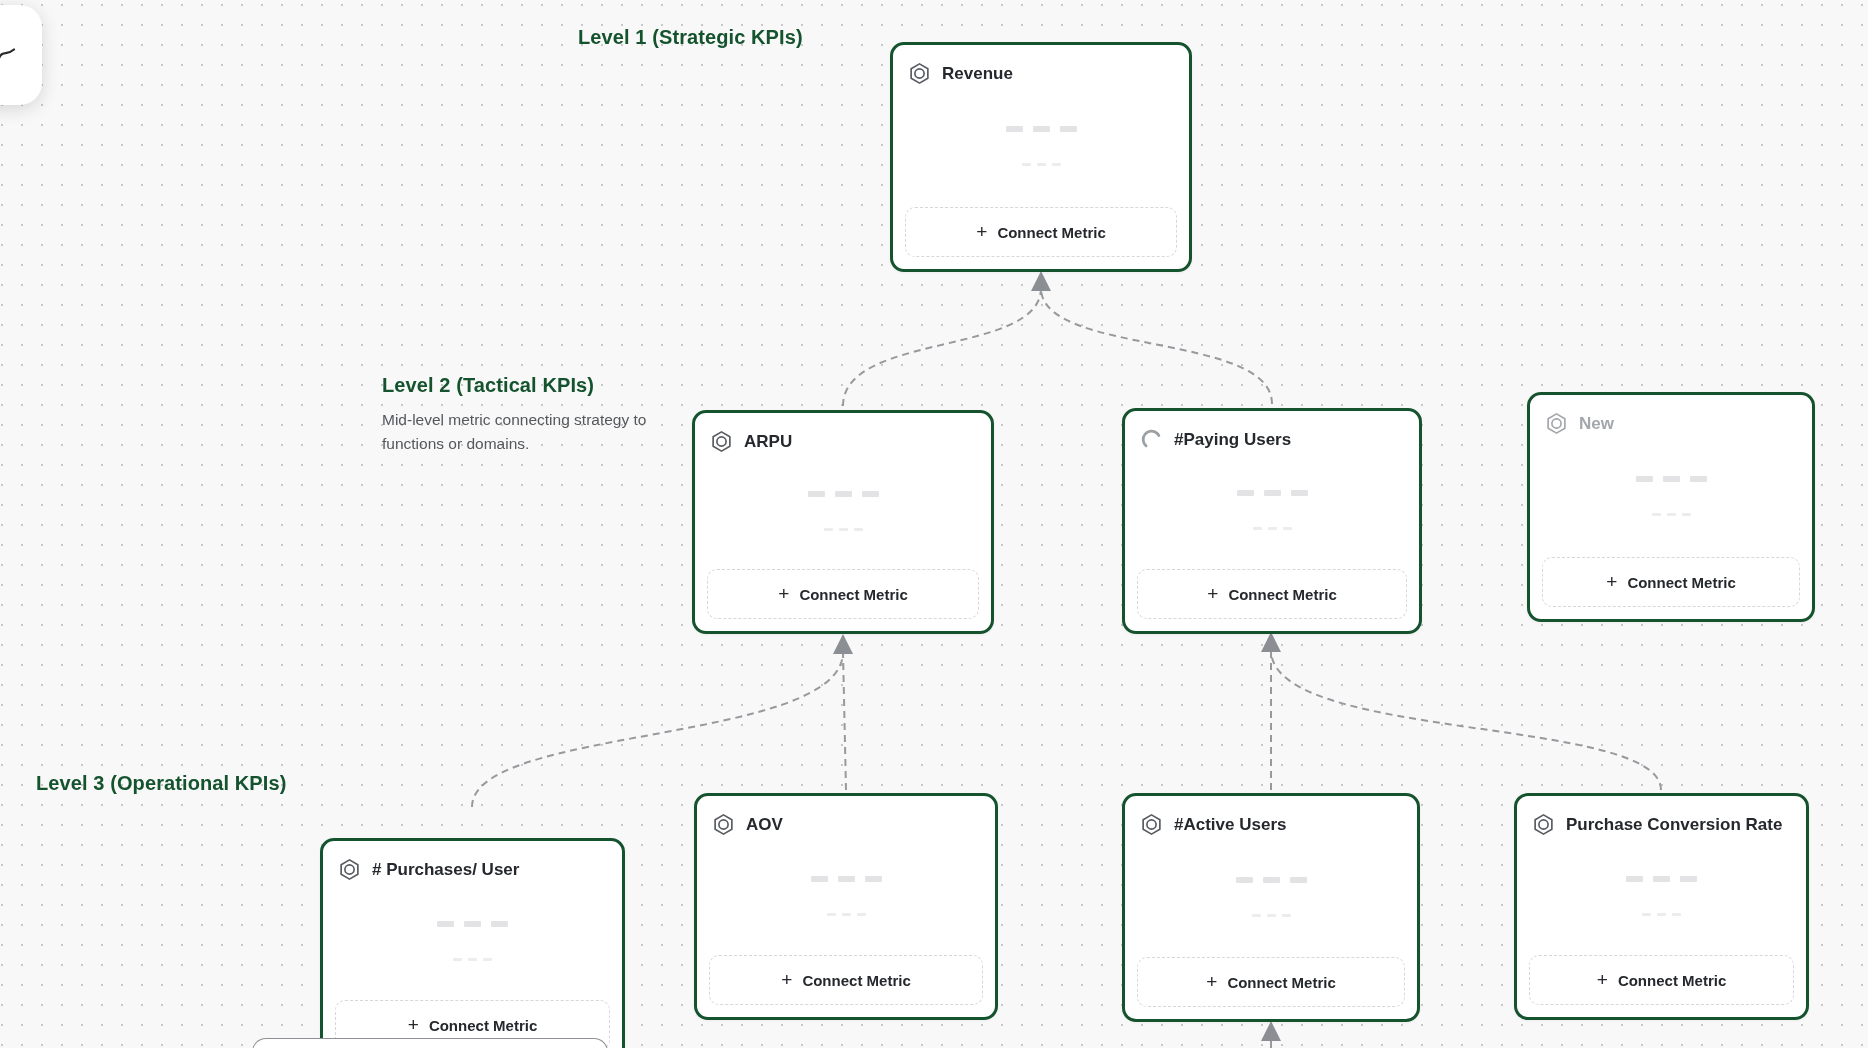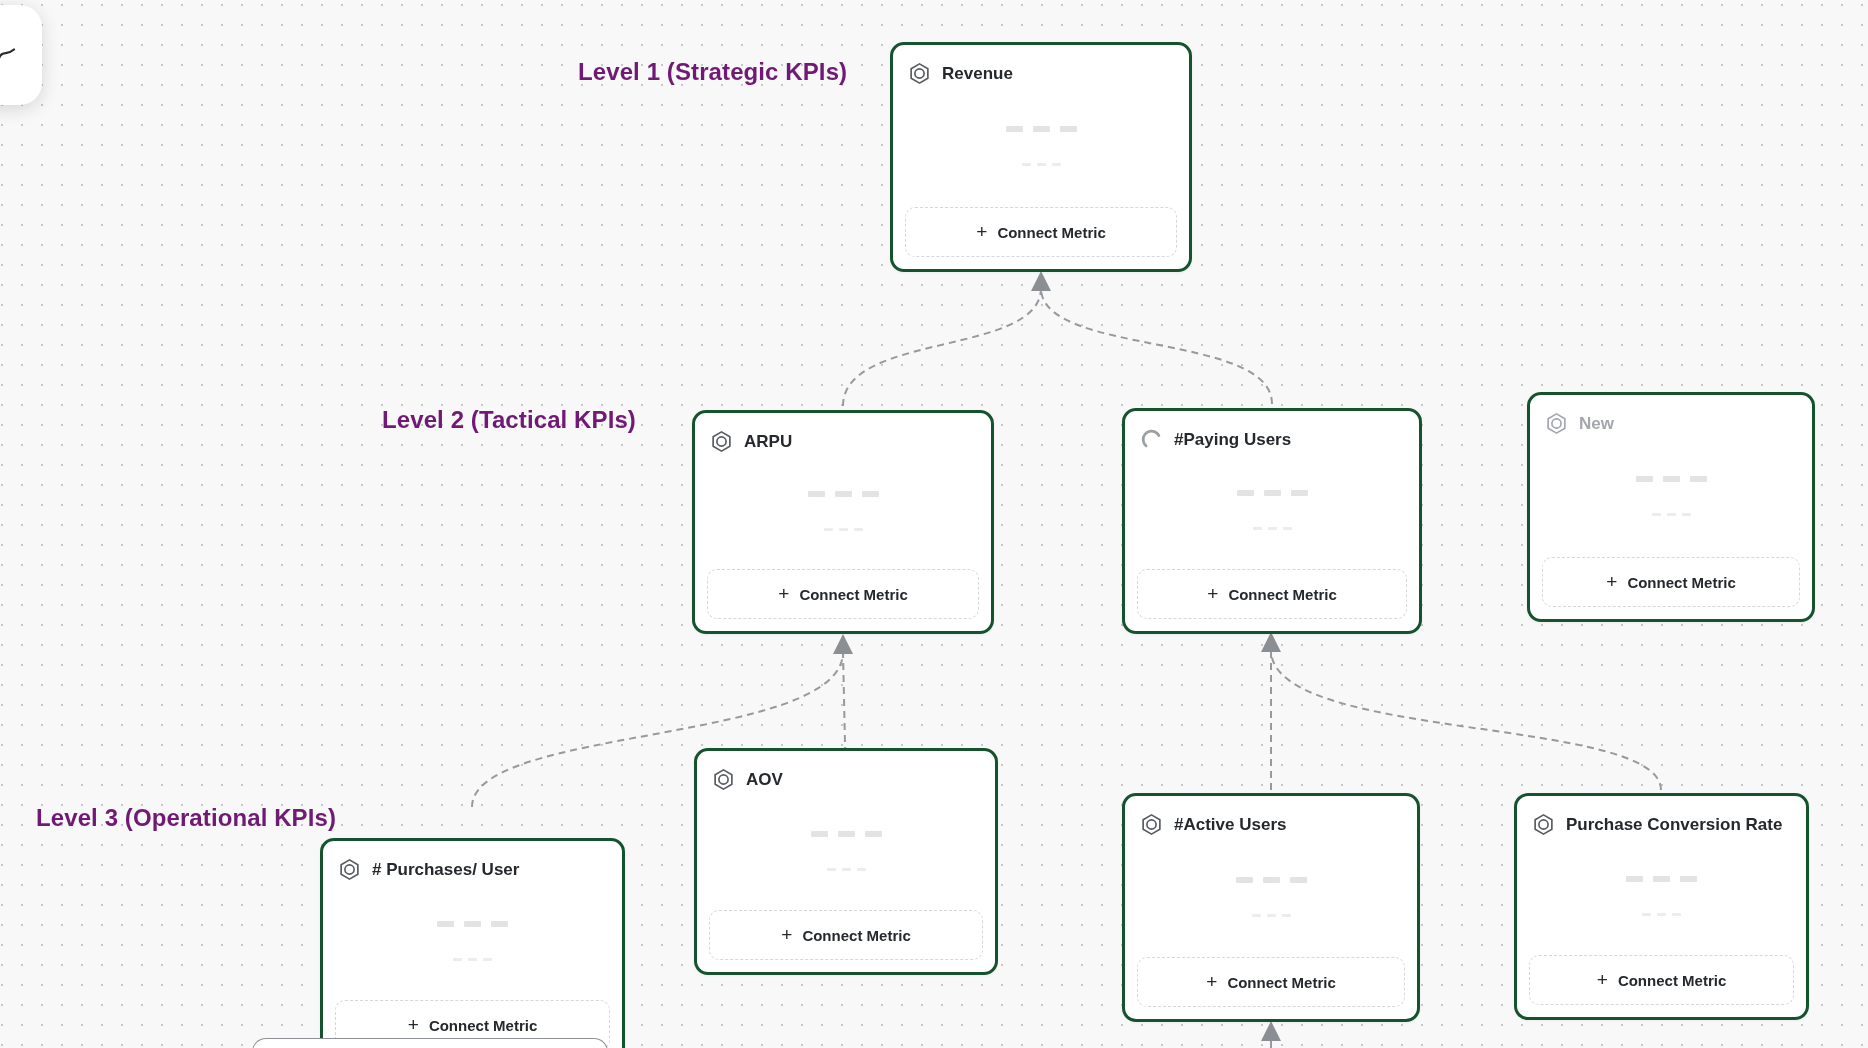--- a/index.html
+++ b/index.html
@@ -12,21 +12,21 @@
   .canvas {
     position:absolute; inset:0;
     background-image: radial-gradient(circle, #c7c7c9 1.1px, rgba(0,0,0,0) 1.3px);
     background-size: 20px 20px;
     background-position: 12px 15px;
   }
   svg.connectors { position:absolute; inset:0; z-index:1; pointer-events:none; }
 
   
   .level-block { position:absolute; z-index:2; }
-  .level-title { font-size:24px; font-weight:700; color:#701a75; letter-spacing:.1px;margin-top:32px; }
+  .level-title { font-size:20px; font-weight:700; color:#14532d; letter-spacing:.1px; }
   .level-desc  { font-size:15.5px; color:#54575c; line-height:1.55; margin-top:11px; }
   #level1 { left:578px; top:26px;  } #level1 .level-desc { width:275px; }
   #level2 { left:382px; top:374px; } #level2 .level-desc { width:268px; }
   #level3 { left:36px;  top:772px; } #level3 .level-desc { width:292px; }
 
   
   .card {
     position:absolute; z-index:2; background:#fff;
     border:3px solid #14532d; border-radius:14px;
     display:flex; flex-direction:column; padding:12px;
@@ -51,21 +51,21 @@
     font-size:15px; font-weight:700; color:#25282c; cursor:pointer;
   }
   .connect-btn .plus { font-size:19px; font-weight:400; line-height:1; margin-top:-2px; }
 
   
   #card-revenue   { left:890px;  top:42px;  width:302px; height:230px; }
   #card-arpu      { left:692px;  top:410px; width:302px; height:224px; }
   #card-paying    { left:1122px; top:408px; width:300px; height:226px; }
   #card-new       { left:1527px; top:392px; width:288px; height:230px; }
   #card-purchases { left:320px;  top:838px; width:305px; height:227px; }
-  #card-aov       { left:694px;  top:748px; width:304px; height:227px;gap:13px; }
+  #card-aov       { left:694px;  top:793px; width:304px; height:227px;gap:13px; }
   #card-active    { left:1122px; top:793px; width:298px; height:229px; }
   #card-pcr       { left:1514px; top:793px; width:295px; height:227px; }
 
   
   .partial-card {
     position:absolute; z-index:2; left:252px; top:1038px; width:356px; height:30px;
     background:#fff; border:1px solid #8d9196; border-bottom:none;
     border-radius:14px 14px 0 0;
   }
 
@@ -98,20 +98,21 @@
     <polygon points="1261,652 1281,652 1271,632"></polygon>
     <polygon points="1261,1041 1281,1041 1271,1021"></polygon>
   </g>
 </svg>
 
 <div class="level-block" id="level1">
   <div class="level-title">Level 1 (Strategic KPIs)</div>
 </div>
 <div class="level-block" id="level2">
   <div class="level-title">Level 2 (Tactical KPIs)</div>
+  <div class="level-desc">Mid-level metric connecting strategy to functions or domains.</div>
 </div>
 <div class="level-block" id="level3">
   <div class="level-title">Level 3 (Operational KPIs)</div>
 </div>
 
 <div class="card" id="card-revenue">
   <div class="card-head">
     <span class="icon-wrap ic-hex">
       <svg width="23" height="23" viewBox="0 0 22 22">
         <path d="M11 1.8 L19 6.4 V15.6 L11 20.2 L3 15.6 V6.4 Z" fill="none" stroke="#585c61" stroke-width="1.6" stroke-linejoin="round"></path>

